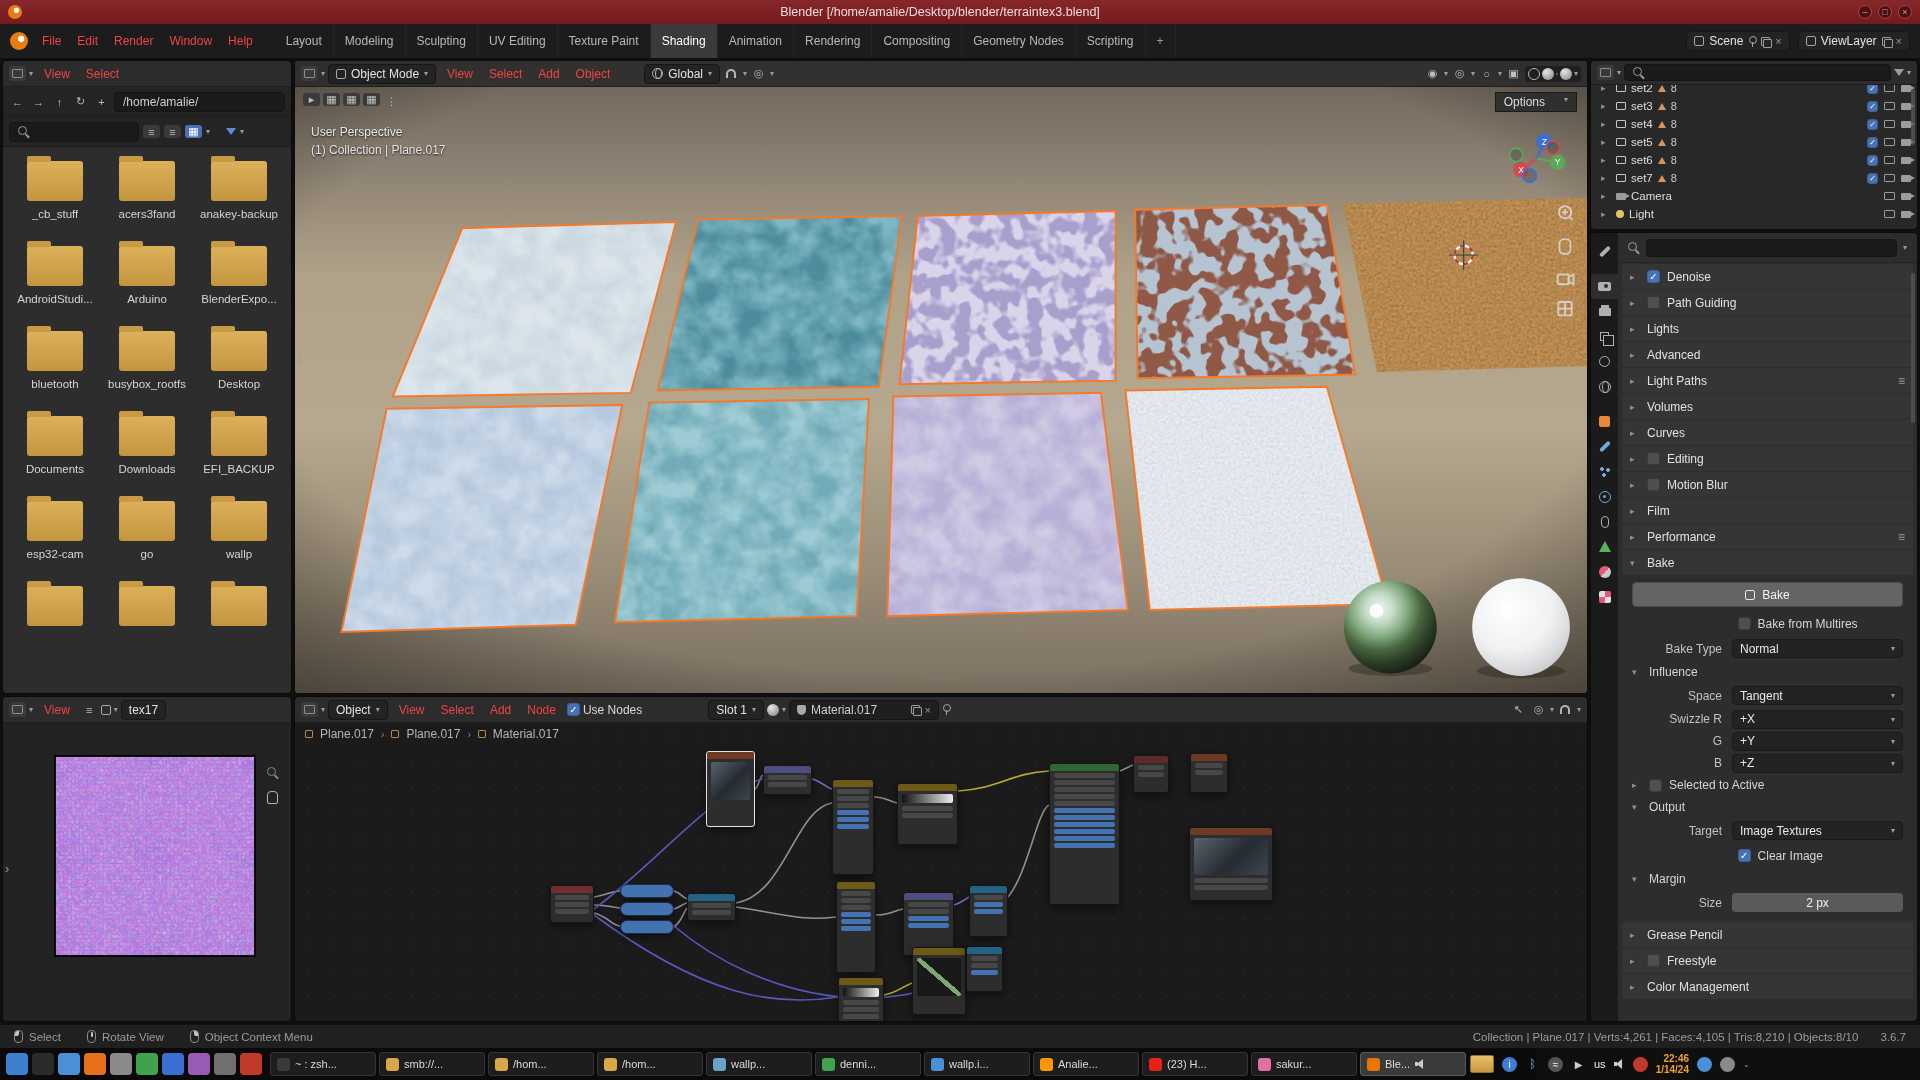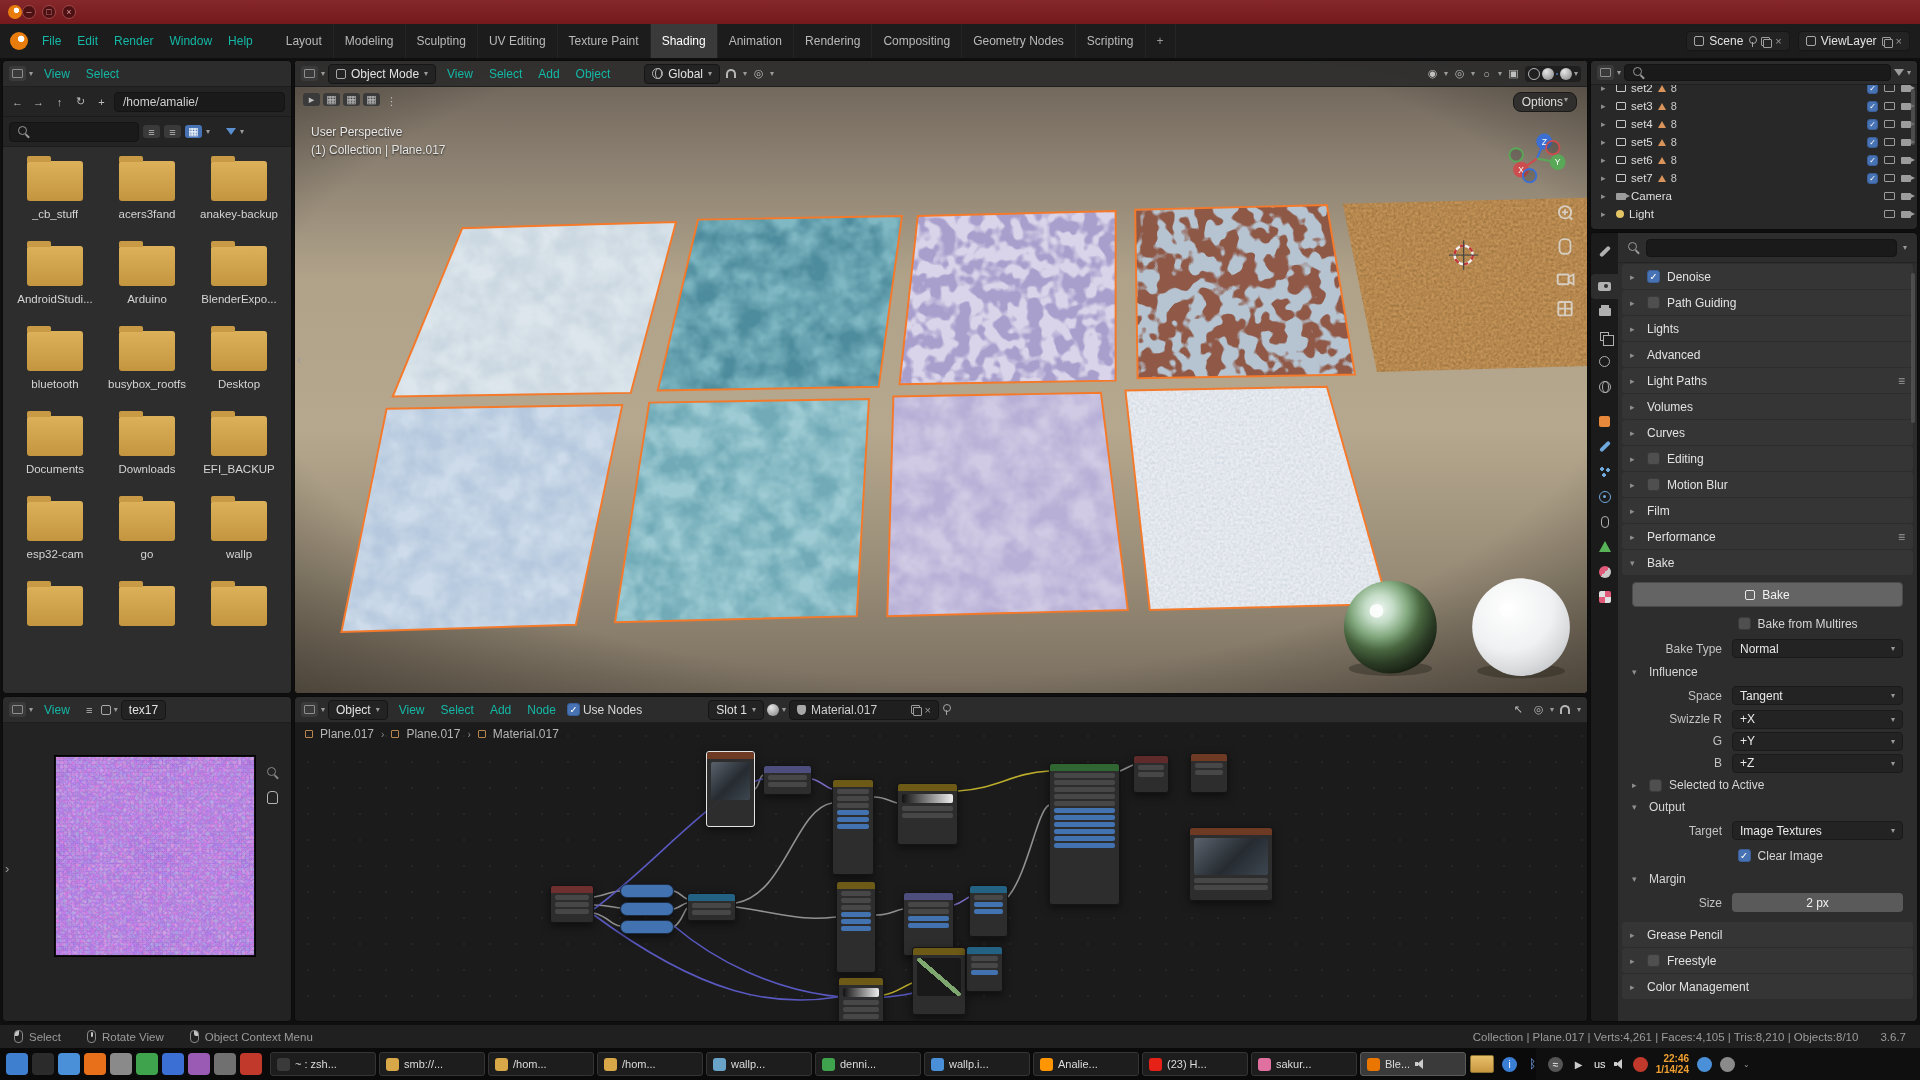--- a/index.html
+++ b/index.html
@@ -9,21 +9,21 @@
 
 .titlebar{position:absolute;left:0;top:0;width:1920px;height:24px;background:linear-gradient(#86282b,#74191c);display:flex;align-items:center;padding:0 8px;z-index:50}
 .tb-icon{width:14px;height:14px;border-radius:50%;background:radial-gradient(circle at 60% 38%,#fff 0 2.5px,#e87d0d 3px);flex:none}
 .tb-title{flex:1;text-align:center;color:#f2dcdc;font-size:12.5px}
 .tb-btns{display:flex;gap:6px}
 .tb-btn{width:14px;height:14px;border-radius:50%;background:#4d1113;border:1px solid #a04848;color:#dd9a9a;font-size:9px;line-height:12px;text-align:center}
 
 
 .menubar{position:absolute;left:0;top:24px;width:1920px;height:34px;background:#1c1c1c;display:flex;align-items:center;padding:0 10px;z-index:40}
 .blogo{width:18px;height:18px;border-radius:50%;background:radial-gradient(circle at 62% 38%,#fff 0 3px,#e87d0d 3.5px);margin-right:6px}
-.menu{padding:4px 8px;color:#14b8a6;border-radius:3px;white-space:nowrap}
+.menu{padding:4px 8px;color:#ef4444;border-radius:3px;white-space:nowrap}
 #workspaces{display:flex;align-items:stretch;height:100%;margin-left:14px}
 .ws{display:flex;align-items:center;padding:0 11px;color:#b9b9b9;border-right:1px solid #242424;white-space:nowrap;font-size:12px}
 .ws.active{background:#3a3a3a;color:#fff}
 .ws.add{color:#9a9a9a}
 .mb-right{margin-left:auto;display:flex;align-items:center;gap:8px}
 .dd{display:flex;align-items:center;gap:5px;background:#232323;border:1px solid #161616;border-radius:4px;padding:2px 7px;color:#e2e2e2;white-space:nowrap}
 .caret{font-size:8px;color:#9a9a9a}
 .mini-ico{width:10px;height:10px;border:1.2px solid #a8a8a8;border-radius:2px;flex:none}
 .cpy{position:relative;width:9px;height:9px;flex:none}
 .cpy::before,.cpy::after{content:"";position:absolute;width:7px;height:7px;border:1px solid #9c9c9c;border-radius:1px}
@@ -70,21 +70,21 @@
 .fgrid{height:548px;overflow:hidden;display:grid;grid-template-columns:repeat(3,1fr);align-content:start;padding:14px 6px 0;row-gap:26px;background:#2d2d2d}
 .fcell{display:flex;flex-direction:column;align-items:center;gap:7px}
 .fold{width:56px;height:40px;background:linear-gradient(#dcb159,#c3953f);border-radius:3px;position:relative}
 .fold::before{content:"";position:absolute;top:-5px;left:0;width:24px;height:6px;background:#c89a46;border-radius:2px 2px 0 0}
 .flabel{font-size:11.5px;color:#d4d4d4;max-width:90px;white-space:nowrap;overflow:hidden;text-overflow:ellipsis}
 
 
 #vp .ehdr{position:absolute;left:0;right:0;top:0}
 #scene-svg{position:absolute;inset:0;width:100%;height:100%}
 .vp-tools{position:absolute;left:8px;top:32px;display:flex;gap:3px;z-index:4}
-.vp-options{position:absolute;right:10px;top:31px;display:flex;align-items:flex-start;gap:1px;background:#28282fcc;background:#282828d9;border:1px solid #1a1a1a;border-radius:8px;padding:2px 8px;color:#dcdcdc;z-index:4}
+.vp-options{position:absolute;right:10px;top:31px;display:flex;align-items:flex-start;gap:19px;background:#28282fcc;background:#282828d9;border:1px solid #1a1a1a;border-radius:0;padding:2px 8px;color:#dcdcdc;z-index:4}
 .vp-overlay{position:absolute;left:16px;top:62px;color:#e8e8e8;text-shadow:0 1px 2px rgba(0,0,0,.8);font-size:12px;line-height:18px;z-index:4}
 .vp-overlay .l2{color:#e5e5e5}
 .edge-chev{position:absolute;left:2px;top:46%;color:#9a9a9a;font-size:13px;z-index:4}
 
 
 #ie .econtent{position:relative;height:300px;background:#232323}
 #nmap{position:absolute;left:52px;top:33px;width:200px;height:200px;border:1px solid #111;box-shadow:0 0 0 1px #000}
 .ghosts{position:absolute;left:264px;top:44px;display:flex;flex-direction:column;gap:12px;opacity:.85;z-index:3}
 .handico{width:11px;height:13px;border:1.5px solid #cfcfcf;border-radius:4px 4px 2px 2px}
 
@@ -188,20 +188,21 @@
 .thumb{width:24px;height:18px;background:linear-gradient(#e8c06a,#c89840);border:1px solid #8a7030;border-radius:2px}
 .tico{width:15px;height:15px;border-radius:50%;display:flex;align-items:center;justify-content:center;font-size:10px;color:#fff;flex:none}
 .kbd{font-size:11px;color:#eee}
 .clock{display:flex;flex-direction:column;align-items:flex-end;justify-content:center;color:#f0a030;font-size:10px;font-weight:bold;line-height:11px}
 </style>
 </head>
 <body>
 
 <div class="titlebar">
   <span class="tb-icon"></span>
+  <span class="tb-title">Blender [/home/amalie/Desktop/blender/terraintex3.blend]</span>
   <span class="tb-btns">
     <span class="tb-btn">–</span>
     <span class="tb-btn">□</span>
     <span class="tb-btn">×</span>
   </span>
 </div>
 
 <div class="menubar">
   <span class="blogo"></span>
   <nav id="app-menus" style="display:flex">

